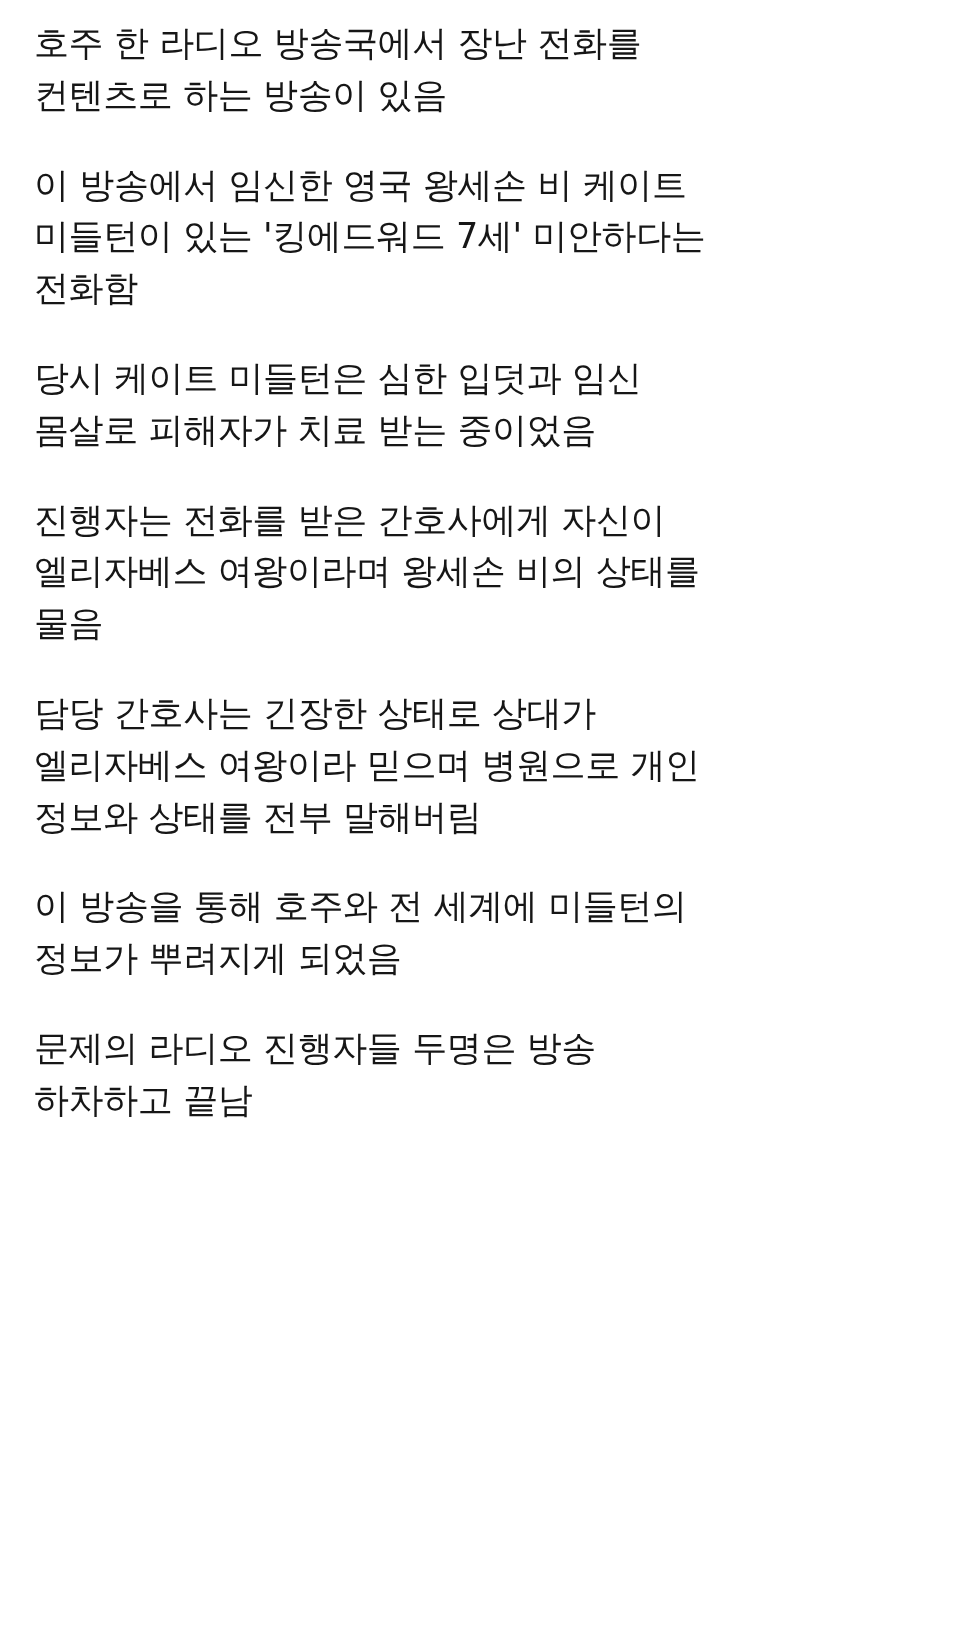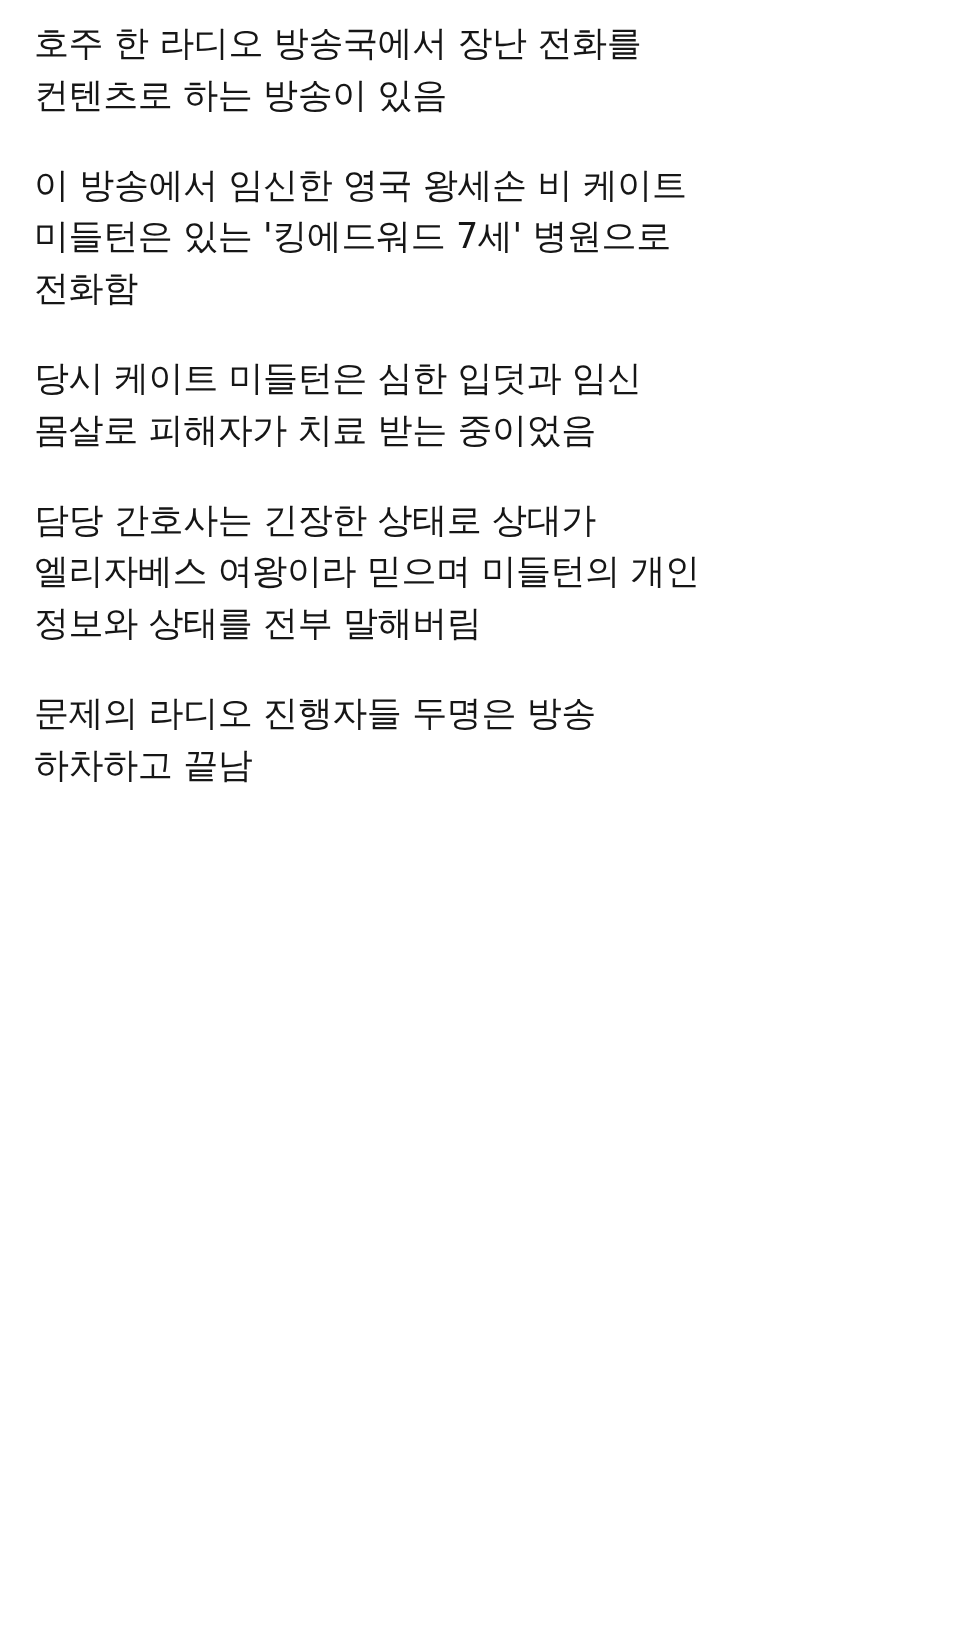--- a/index.html
+++ b/index.html
@@ -33,17 +33,19 @@
   }
   .para:last-child {
     margin-bottom: 0;
   }
 </style>
 </head>
 <body>
 
 <div class="page">
   <p class="para">호주 한 라디오 방송국에서 장난 전화를 컨텐츠로 하는 방송이 있음</p>
-  <p class="para">이 방송에서 임신한 영국 왕세손 비 케이트 미들턴은 있는 '킹에드워드 7세' 병원으로 전화함</p>
+  <p class="para">이 방송에서 임신한 영국 왕세손 비 케이트 미들턴이 있는 '킹에드워드 7세' 미안하다는 전화함</p>
   <p class="para">당시 케이트 미들턴은 심한 입덧과 임신 몸살로 피해자가 치료 받는 중이었음</p>
-  <p class="para">담당 간호사는 긴장한 상태로 상대가 엘리자베스 여왕이라 믿으며 미들턴의 개인 정보와 상태를 전부 말해버림</p>
+  <p class="para">진행자는 전화를 받은 간호사에게 자신이 엘리자베스 여왕이라며 왕세손 비의 상태를 물음</p>
+  <p class="para">담당 간호사는 긴장한 상태로 상대가 엘리자베스 여왕이라 믿으며 병원으로 개인 정보와 상태를 전부 말해버림</p>
+  <p class="para">이 방송을 통해 호주와 전 세계에 미들턴의 정보가 뿌려지게 되었음</p>
   <p class="para">문제의 라디오 진행자들 두명은 방송 하차하고 끝남</p>
 </div>
 
 </body></html>

